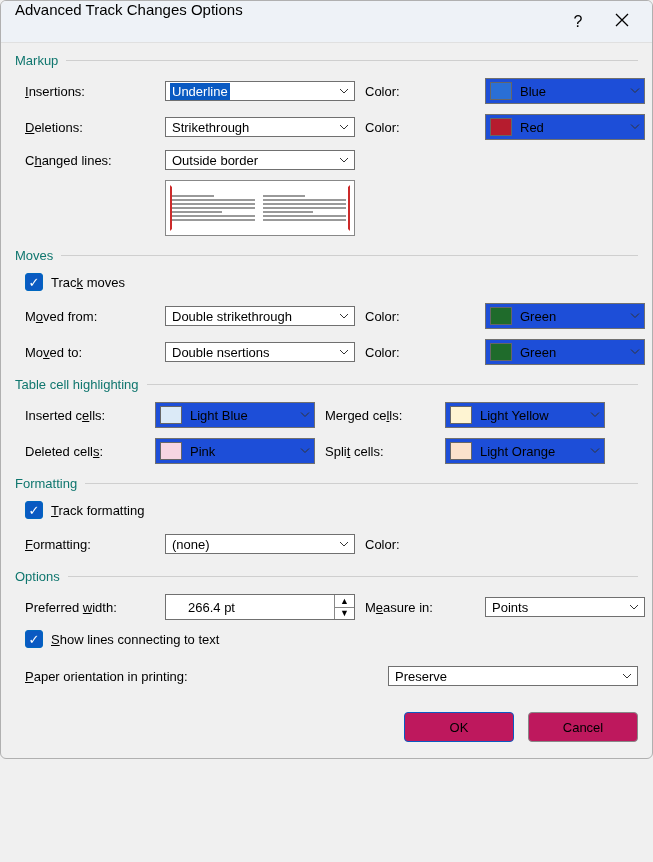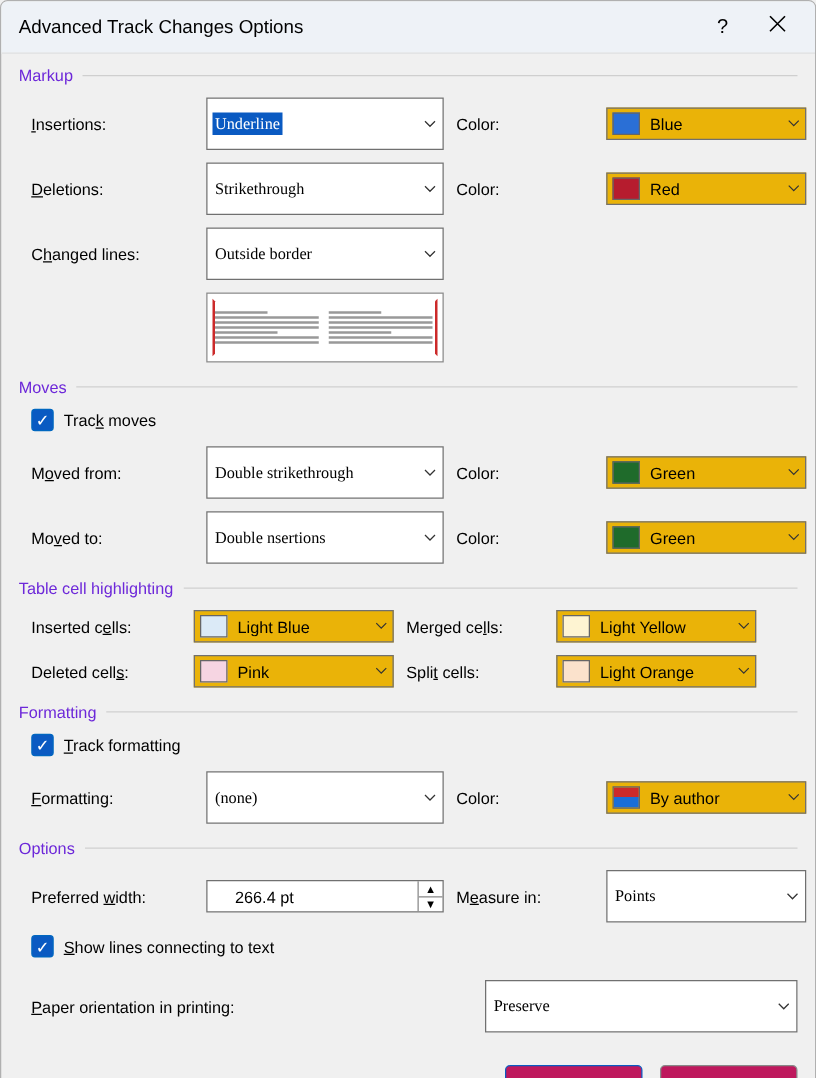--- a/index.html
+++ b/index.html
@@ -16,38 +16,38 @@
     background: #f0f0f0;
     border: 1px solid #b0b0b0;
     border-radius: 6px;
     overflow: hidden;
   }
   .titlebar {
     height: 42px;
     background: #eef2f7;
     border-bottom: 1px solid #e0e0e0;
     display: flex;
-    align-items: center;
+    align-items: flex-start;
     padding: 0 8px 0 14px;
   }
   .titlebar .title { font-size: 15px; flex: 0 0 auto; }
   .titlebar .spacer { flex: 1; }
   .titlebar .tbtn {
     width: 44px; height: 42px;
     display: flex; align-items: center; justify-content: center;
     font-size: 16px;
   }
   .body { padding: 10px 14px 0 14px; }
 
   .group { margin-bottom: 12px; }
   .group-header {
     display: flex; align-items: center; gap: 8px;
     margin-bottom: 10px;
   }
-  .group-title { font-size: 13px; color: #6d28d9; white-space: nowrap; }
+  .group-title { font-size: 13px; color: #0f766e; white-space: nowrap; }
   .group-line { flex: 1; height: 1px; background: #cfcfcf; }
   .rows { padding-left: 10px; }
   .row {
     display: grid;
     grid-template-columns: 130px 190px 110px 160px;
     align-items: center;
     gap: 0 10px;
     margin-bottom: 10px;
     min-height: 26px;
   }
@@ -72,44 +72,43 @@
     gap: 0 36px;
     margin-bottom: 10px;
     margin-top: 18px;
   }
 
   .label { font-size: 13px; }
   .label .ul { text-decoration: underline; }
 
   .combo {
     position: relative;
-    height: 42px;
+    height: 20px;
     border: 1px solid #707070;
     background: #fff;
     display: flex;
     align-items: center;
     padding: 0 22px 0 6px;
-    font-family: Liberation Serif, serif;
   }
   .combo .val { font-size: 13px; overflow: hidden; text-overflow: ellipsis; white-space: nowrap; }
   .combo .chev {
     position: absolute; right: 4px; top: 50%; transform: translateY(-50%);
     width: 12px; height: 10px;
     display:flex;align-items:center;justify-content:center;
   }
   .combo.sel .val {
     background: #0a5ac2; color: #fff; padding: 1px 2px;
     margin-left:-2px;
   }
 
   .color-combo {
     position: relative;
     height: 26px;
     border: 1px solid #707070;
-    background: #eab308;
+    background: #1d4ed8;
     display: flex;
     align-items: center;
     padding: 0 22px 0 4px;
     gap: 8px;
   }
   .color-combo .swatch {
     width: 22px; height: 18px; border: 1px solid #666;
   }
   .color-combo .swatch.byauthor {
     position: relative;
@@ -398,27 +397,20 @@
           <div class="label"><span class="ul">F</span>ormatting:</div>
           <div class="combo">
             <span class="val">(none)</span>
             <span class="chev">
                 <svg class="chev-svg" viewBox="0 0 10 10">
                   <path d="M1 3 L5 7 L9 3" stroke="#333" fill="none"></path>
                 </svg>
               </span>
           </div>
           <div class="label">Color:</div>
-          <div class="color-combo">
-            <span class="swatch byauthor"></span>
-            <span class="val">By author</span>
-            <span class="chev"><svg class="chev-svg" viewBox="0 0 10 10">
-                  <path d="M1 3 L5 7 L9 3" stroke="#333" fill="none"></path>
-                </svg></span>
-          </div>
         </div>
       </div>
     </div>
 
     <div class="group">
       <div class="group-header">
         <div class="group-title">Options</div>
         <div class="group-line"></div>
       </div>
       <div class="rows">

